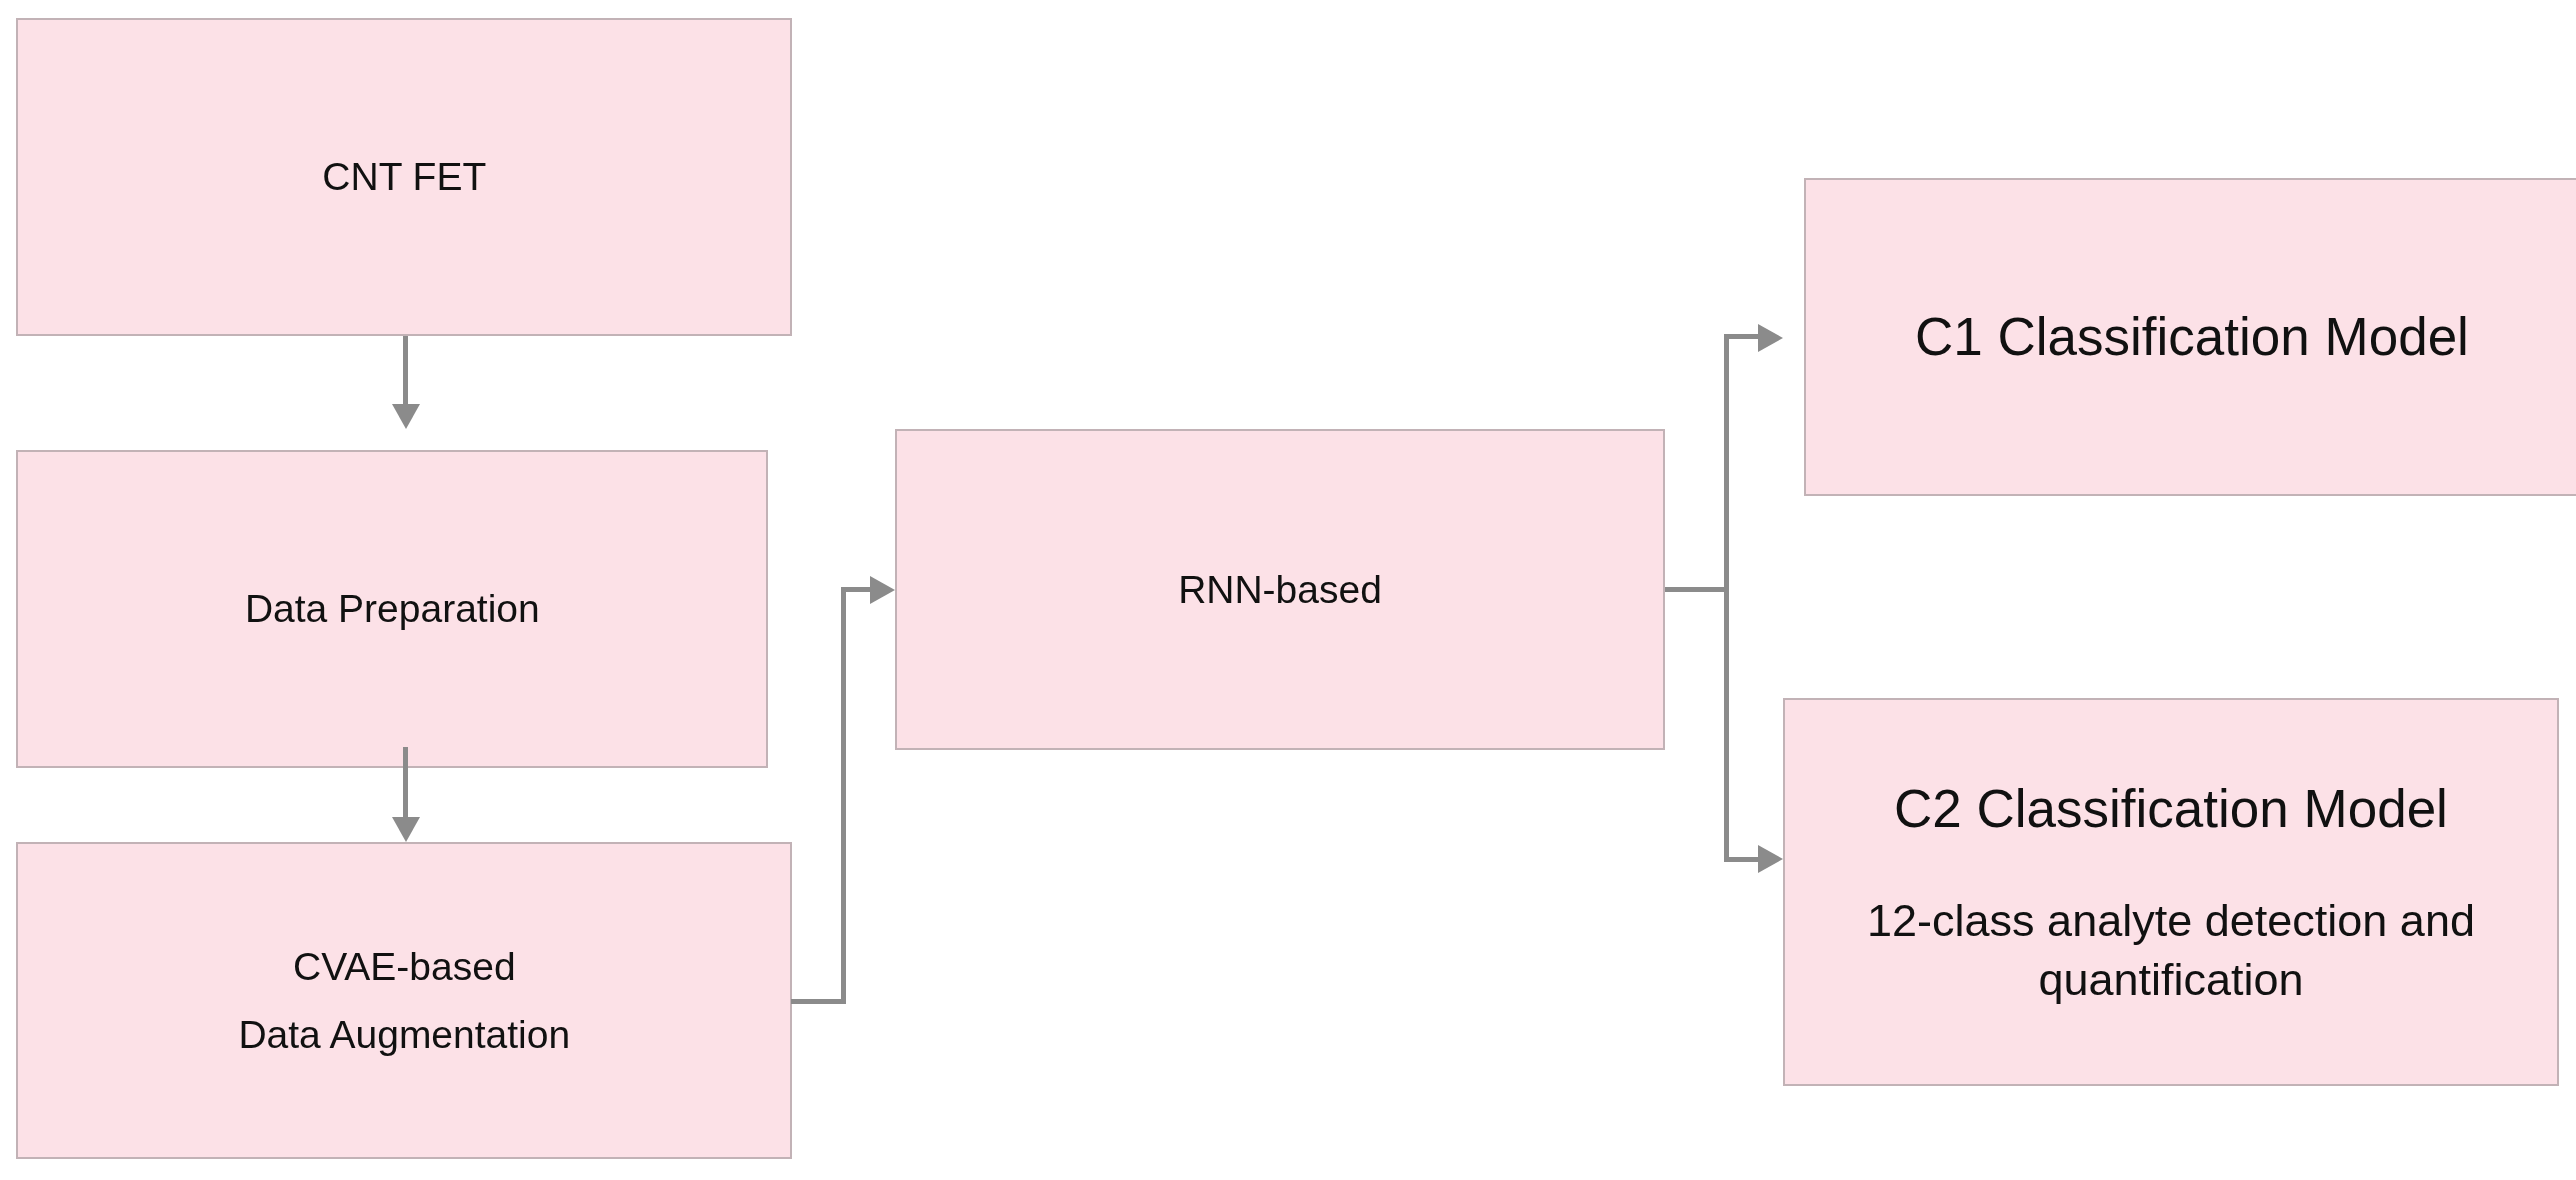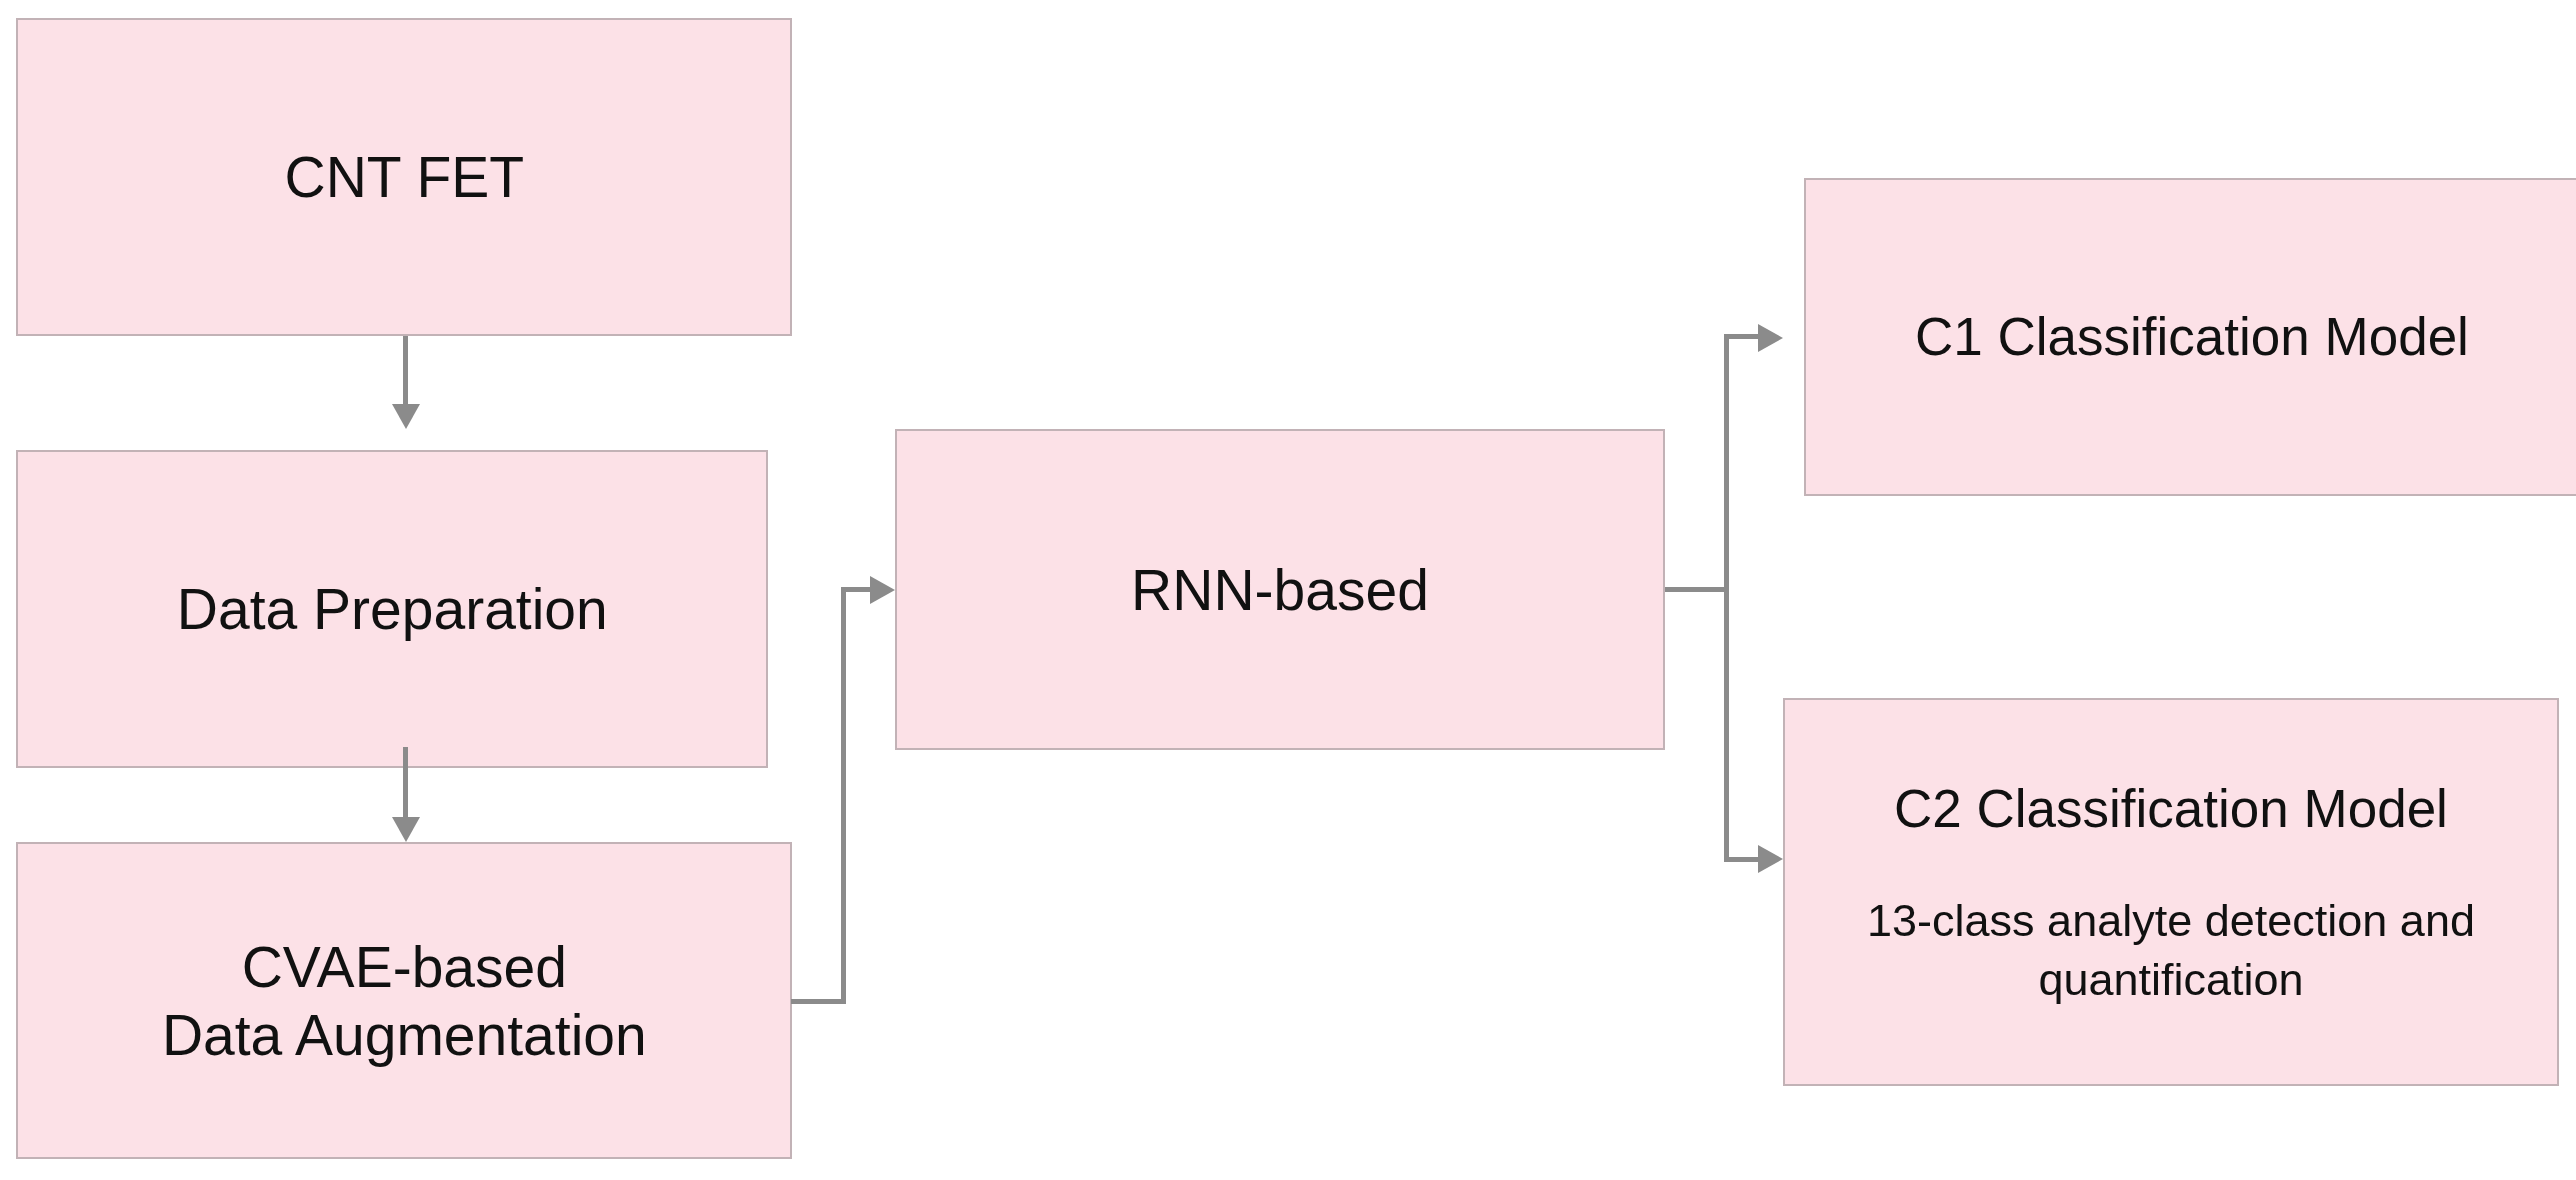--- a/index.html
+++ b/index.html
@@ -25,21 +25,21 @@
     background: var(--box-fill);
     border: 2.3px solid var(--box-border);
     box-sizing: border-box;
     display: flex;
     flex-direction: column;
     align-items: center;
     justify-content: center;
     text-align: center;
   }
   .box .line {
-    font-size: 57px;
+    font-size: 39px;
     line-height: 68px;
     white-space: nowrap;
   }
   .box .title {
     font-size: 53px;
     line-height: 68px;
     white-space: nowrap;
   }
   .box .subtitle {
     font-size: 45px;
@@ -87,21 +87,21 @@
   <div class="box" style="left:895px; top:429px; width:770px; height:321px;">
     <div class="line">RNN-based</div>
   </div>
 
   <div class="box" style="left:1783px; top:178px; width:776px; height:318px;margin-left:21px;">
     <div class="title">C1 Classification Model</div>
   </div>
 
   <div class="box" style="left:1783px; top:698px; width:776px; height:388px;">
     <div class="title">C2 Classification Model</div>
-    <div class="subtitle">13-class analyte detection and quantification</div>
+    <div class="subtitle">12-class analyte detection and quantification</div>
   </div>
 
   <div class="v-line" style="left:403px; top:336px; width:5.4px; height:68px;"></div>
   <div class="arrow-down" style="left:392px; top:404px;"></div>
 
   <div class="v-line" style="left:403px; top:747px; width:5.4px; height:70px;"></div>
   <div class="arrow-down" style="left:392px; top:817px;"></div>
 
   <div class="h-line" style="left:791px; top:999px; width:55px; height:5.4px;"></div>
   <div class="v-line" style="left:841px; top:587px; width:5.4px; height:417px;"></div>

